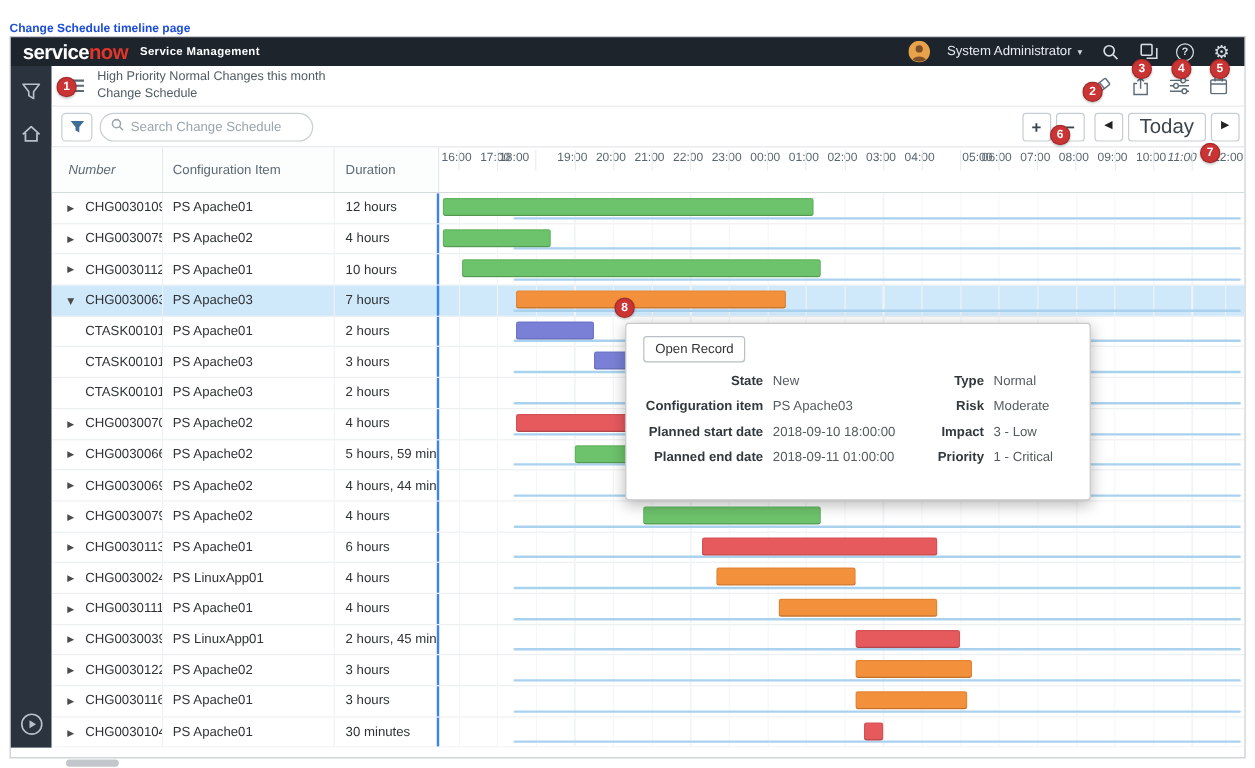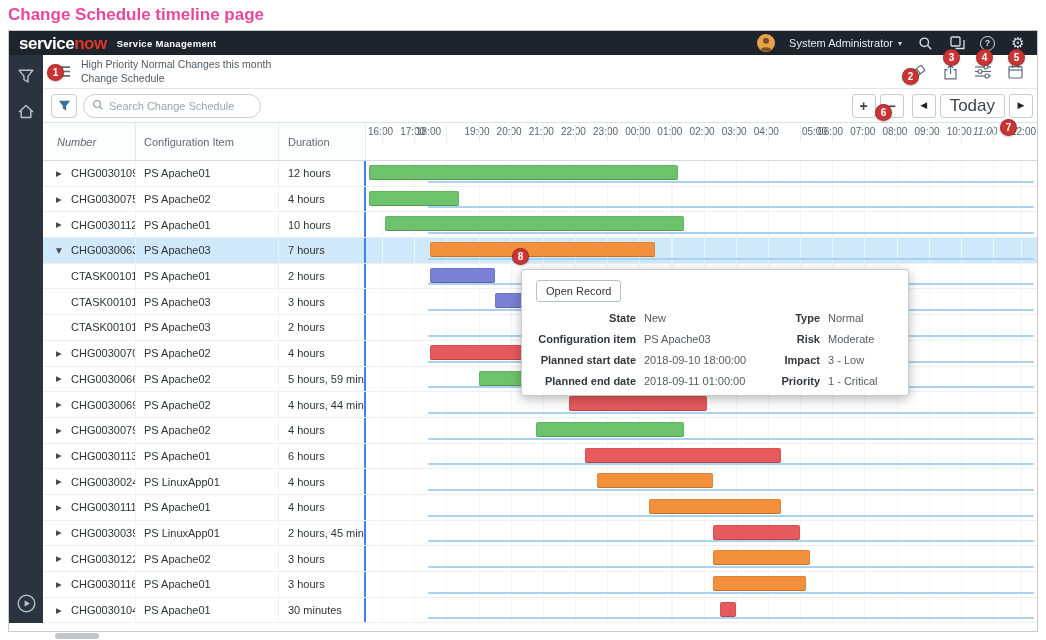--- a/index.html
+++ b/index.html
@@ -1,18 +1,18 @@
 <!DOCTYPE html>
 <html><head>
 <meta charset="utf-8">
 <style>
   * { box-sizing: border-box; margin: 0; padding: 0; }
   html,body { width:1046px; height:640px; background:#fff; font-family:"Liberation Sans",sans-serif; overflow:hidden; }
   .page { position:relative; width:1046px; height:640px; }
-  .caption { position:absolute; left:8px; top:5px; font-size:17px; font-weight:bold; color:#ec4899; }
+  .caption { position:absolute; left:8px; top:19px; font-size:10px; font-weight:bold; color:#1d4ed8; }
 
   .app { position:absolute; left:8px; top:30px; width:1030px; height:602px; border:1px solid #c6cbcf; background:#fff; }
 
   
   .banner { height:24px; background:#1d242c; display:flex; align-items:center; padding:0 10px; }
   .logo { font-weight:bold; font-size:17px; letter-spacing:-0.5px; color:#fff; line-height:1; }
   .logo .lg2 { color:#e0352b; }
   .product { color:#fff; font-size:9.5px; font-weight:bold; margin-left:10px; letter-spacing:.3px; }
   .banner-right { margin-left:auto; display:flex; align-items:center; gap:14px; color:#dbe2e8; }
   .avatar svg { display:block; }
@@ -76,21 +76,21 @@
   .col-dur { width:87px; padding-left:9px; border-right:2px solid #3b82f6; text-overflow:ellipsis; }
   .col-tl { flex:1; position:relative; background-image:repeating-linear-gradient(to right,#f2f5f7 0 1px,transparent 1px 32.15px); background-position:-16px 0; }
   .spanline { position:absolute; left:62px; right:3px; bottom:3px; height:2px; background:#a9d2ef; border-radius:1px; }
   .bar { position:absolute; top:4px; height:15px; border-radius:2px; box-shadow: inset 0 -1px 0 rgba(0,0,0,.15), inset 0 0 0 1px rgba(0,0,0,.08); cursor:pointer; }
 
   
   .popup { position:absolute; left:512px; top:238px; width:388px; background:#fff; border:1px solid #c9c9c9; border-radius:3px; box-shadow:0 3px 12px rgba(0,0,0,.28); z-index:30; }
   .phead { display:flex; align-items:flex-start; padding:10px 10px 4px 14px; }
   .ptitle { flex:1; font-size:12px; color:#3b4248; padding-top:3px; }
   .openrec { border:1px solid #b9bfc4; border-radius:3px; background:#fff; padding:4px 9px; font-size:11px; color:#333; cursor:pointer; font-family:inherit; white-space:nowrap; }
-  .pfields { display:grid; grid-template-columns:100px 112px 56px 1fr; column-gap:8px; row-gap:9px; padding:6px 14px 8px; font-size:11px; }
+  .pfields { display:grid; grid-template-columns:100px 112px 56px 1fr; column-gap:8px; row-gap:9px; padding:6px 14px 29px; font-size:11px; }
   .flabel { font-weight:bold; color:#32383d; text-align:right; white-space:nowrap; }
   .fvalue { color:#555b60; white-space:nowrap; }
 
   
   .badge { position:absolute; width:17px; height:17px; border-radius:50%; background:#cb3434; border:1px solid rgba(0,0,0,.18); color:#fff; font-size:10px; font-weight:bold; text-align:center; line-height:15px; z-index:50; box-shadow:0 1px 2px rgba(0,0,0,.25); }
   .b1{left:38px;top:33px} .b2{left:893px;top:37px} .b3{left:934px;top:18px} .b4{left:967px;top:18px}
   .b5{left:999px;top:18px} .b6{left:866px;top:73px} .b7{left:991px;top:88px} .b8{left:503px;top:217px}
 
   
   .hscroll { position:absolute; left:8px; right:8px; bottom:0; height:8px; }

